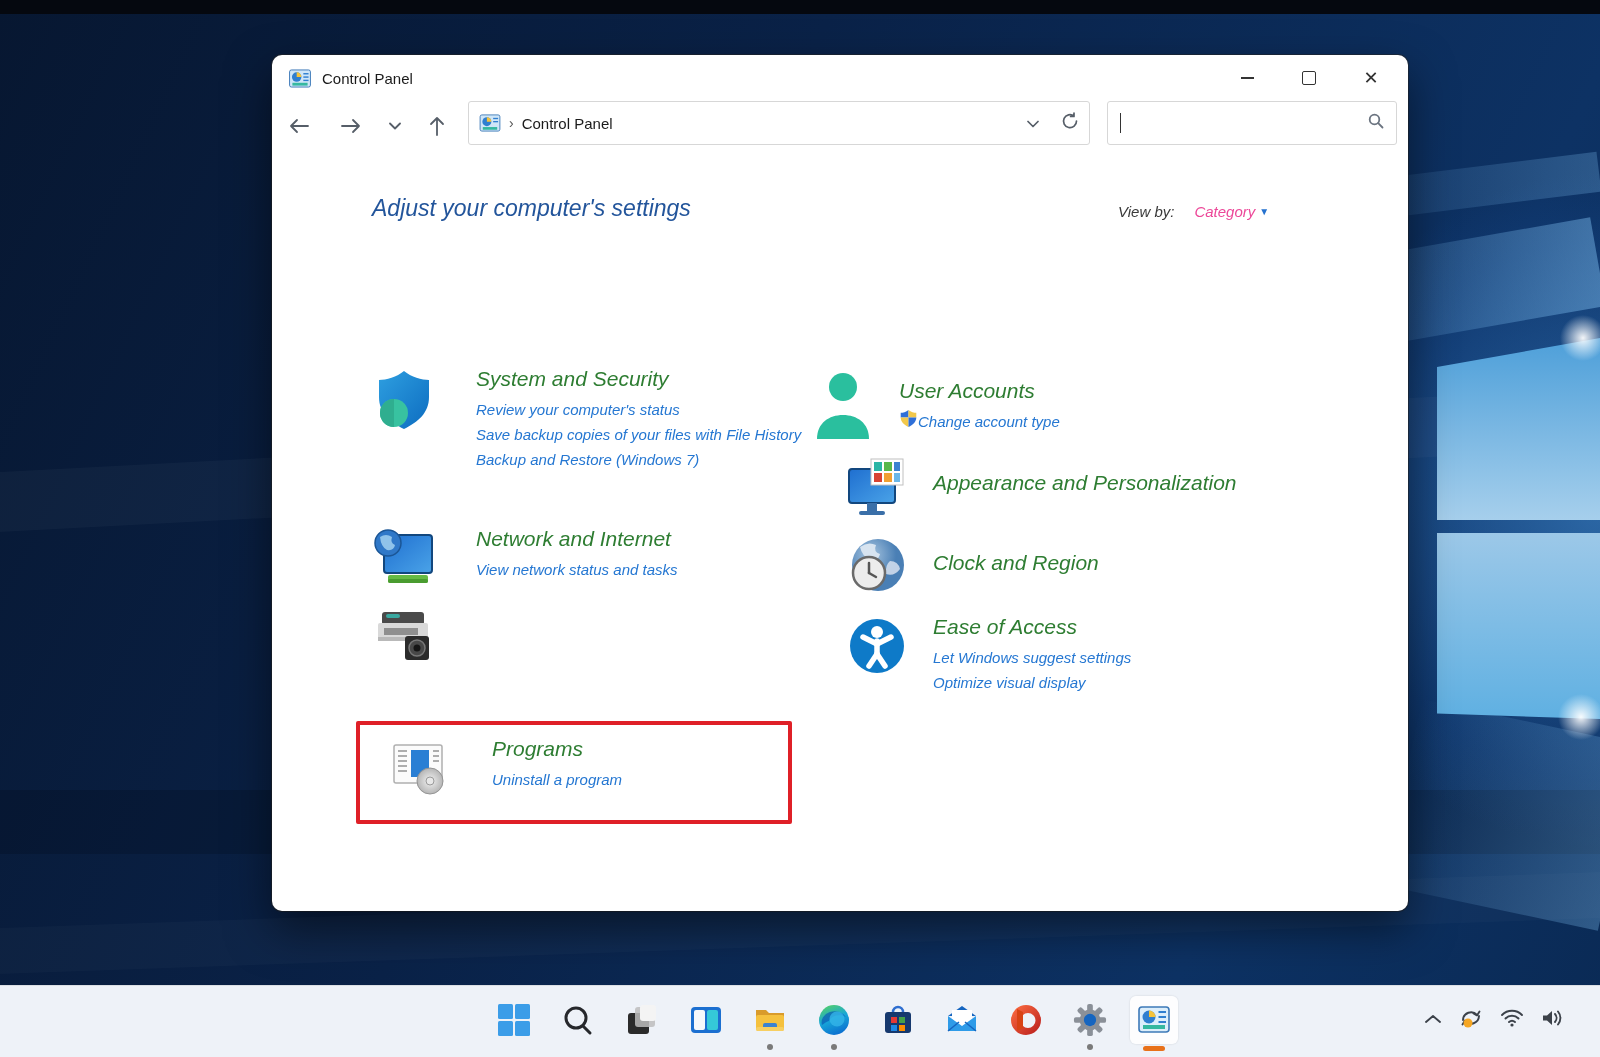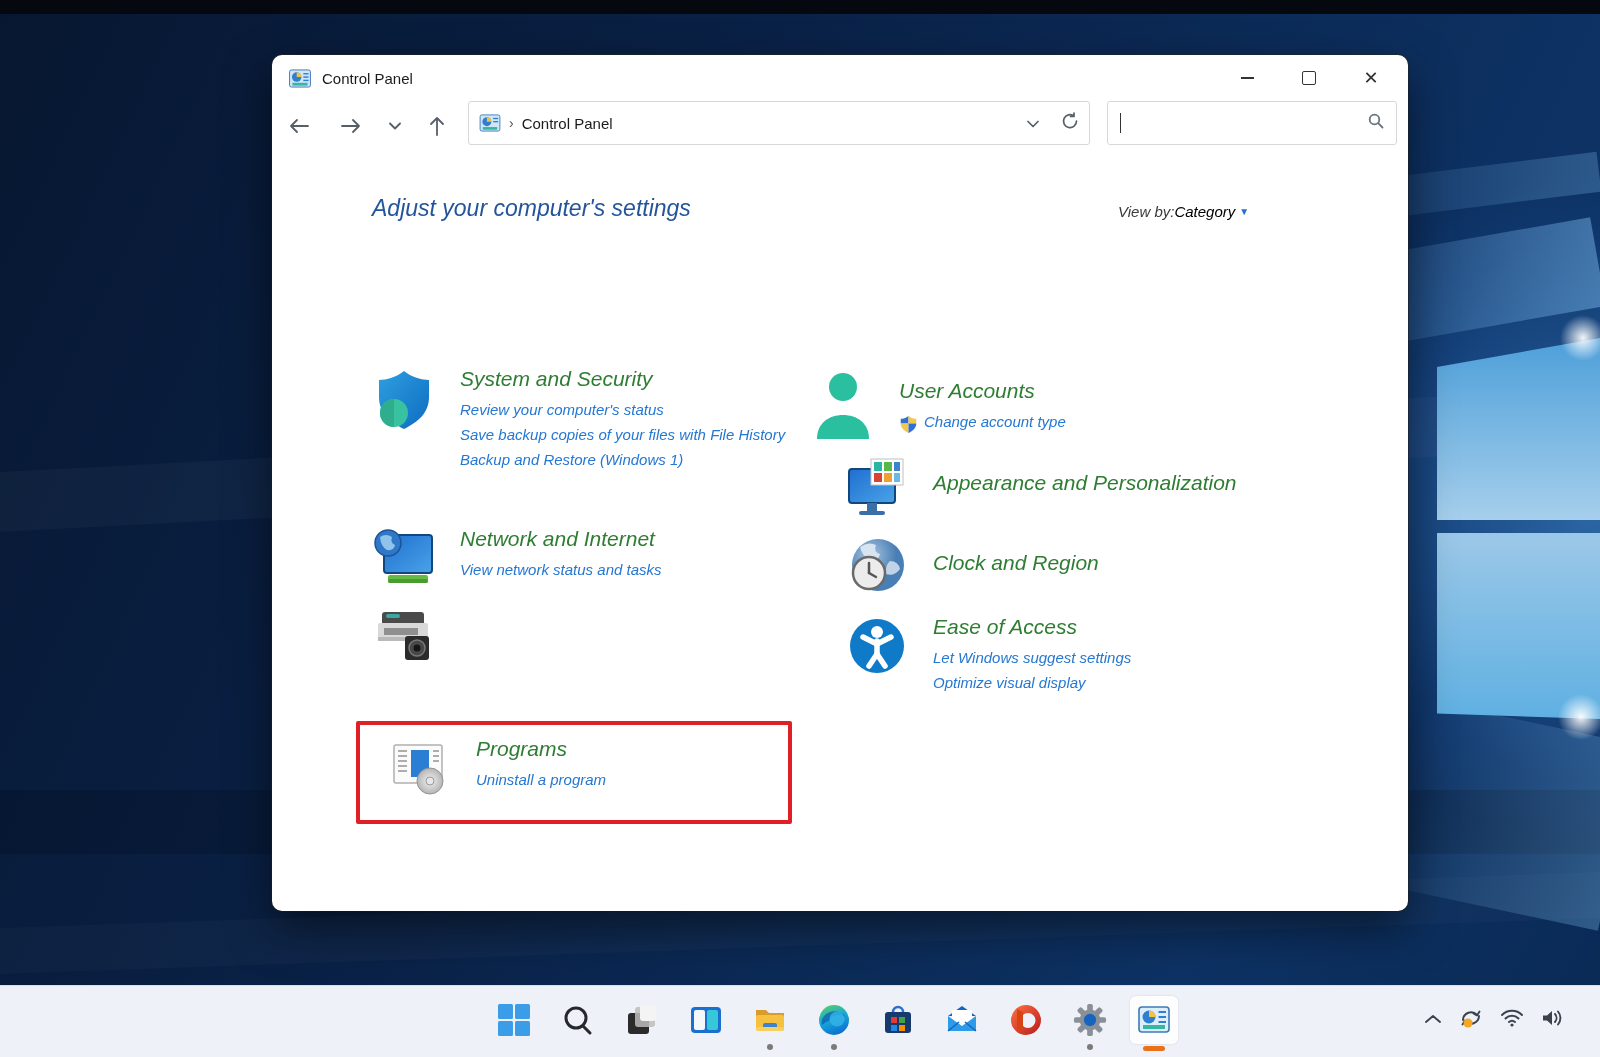--- a/index.html
+++ b/index.html
@@ -58,30 +58,30 @@
     border-radius:3px;display:flex;align-items:center;padding:0 12px;box-sizing:border-box;background:#fff;}
   .searchbox input{border:0;outline:0;flex:1;font-size:14px;font-family:"Liberation Sans",sans-serif;
     padding:0;background:transparent;}
   .caret{width:1px;height:20px;background:#333;margin-right:2px;}
   .search-mag svg{stroke:#6b7480;fill:none;stroke-width:1.8;stroke-linecap:round;}
 
   
   .content{position:absolute;left:0;top:104px;width:1136px;height:752px;font-style:italic;}
   .page-title{position:absolute;left:100px;top:36px;font-size:23px;color:#23559b;font-weight:400;margin:0;}
   .viewby{position:absolute;left:846px;top:44px;font-size:15px;color:#3a3a3a;}
-  .viewby a{color:#000000;text-decoration:none;margin-left:0;}
+  .viewby a{color:#ec4899;text-decoration:none;margin-left:20px;}
   .viewby .caret-down{display:inline-block;margin-left:4px;color:#2672cf;font-size:10px;vertical-align:2px;}
 
   .cat{position:absolute;display:flex;gap:24px;}
   .cat .ic{flex:0 0 64px;}
   .cat h3{margin:0 0 6px 0;font-size:21px;font-weight:400;color:#2e7d32;cursor:pointer;}
   .cp-link{display:block;font-size:15px;line-height:25px;color:#2577d2;text-decoration:none;cursor:pointer;}
-  .l-col .txt{width:334px;}
+  .l-col .txt{width:334px;margin-left:16px;}
   .r-col .txt{width:436px;}
-  .link-shield{display:flex;align-items:flex-end;gap:6px;}
+  .link-shield{display:flex;align-items:flex-start;}
 
   .highlight-box{position:absolute;left:84px;top:562px;width:428px;height:95px;
     border:4px solid #df2027;border-radius:2px;}
 
   
   .taskbar{position:absolute;left:0;top:985px;width:1600px;height:72px;background:#eef2f8;
     border-top:1px solid rgba(0,0,0,.08);}
   .tb-items{position:absolute;left:490px;top:10px;display:flex;gap:16px;}
   .tb-item{position:relative;width:48px;height:48px;display:flex;align-items:center;justify-content:center;
     border-radius:6px;}
@@ -214,21 +214,21 @@
             </linearGradient>
           </defs>
         <path d="M32 4 C25 10 14 13 7 13 v17 c0 16 11 25 25 32 14-7 25-16 25-32 V13 c-7 0-18-3-25-9z" fill="url(#shg)"></path>
         <circle cx="22" cy="46" r="14" fill="#38c2a0"></circle>
         <path d="M22 32 a14 14 0 0 0 0 28 z" fill="#2fae8f"></path>
       </svg>
       <div class="txt">
         <h3>System and Security</h3>
         <a class="cp-link">Review your computer's status</a>
         <a class="cp-link">Save backup copies of your files with File History</a>
-        <a class="cp-link">Backup and Restore (Windows 1)</a>
+        <a class="cp-link">Backup and Restore (Windows 7)</a>
       </div>
     </div>
 
     <div class="cat l-col" style="left:100px;top:368px;">
       <svg class="ic" width="64" height="62" viewBox="0 0 64 62">
         <defs>
             <linearGradient id="mng" x1="0" y1="0" x2="1" y2="1">
           <stop offset="0" stop-color="#1f6fd0"></stop>
               <stop offset="1" stop-color="#4aa3e8"></stop>
             </linearGradient>

